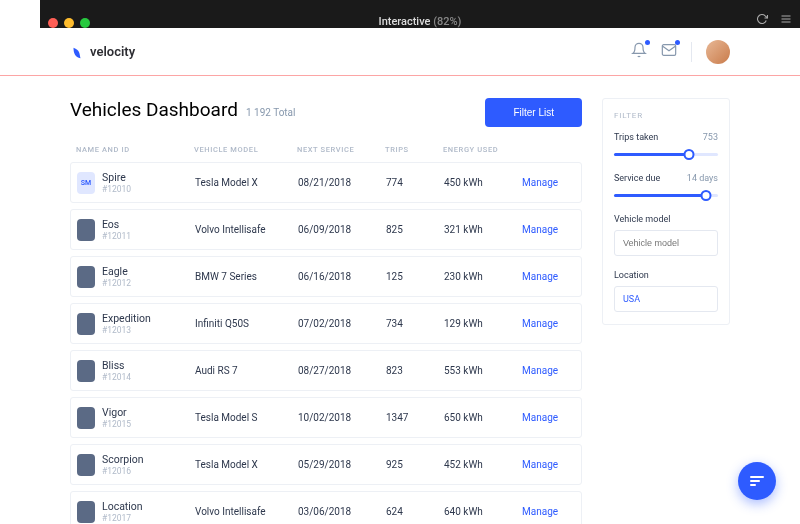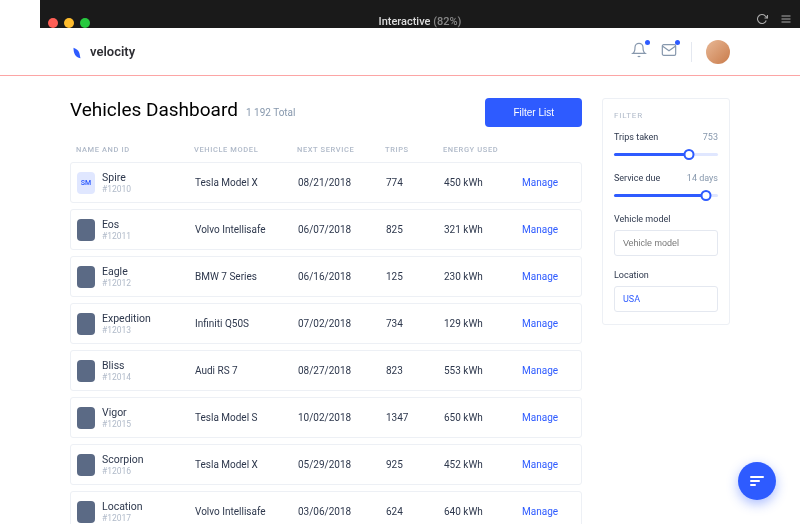--- a/index.html
+++ b/index.html
@@ -405,21 +405,21 @@
   </div>
         <div class="row">
     <div class="cell-name">
       <div class="thumb"></div>
       <div class="name-block">
         <div class="nm">Eos</div>
         <div class="id">#12011</div>
       </div>
     </div>
     <div>Volvo Intellisafe</div>
-    <div>06/07/2018</div>
+    <div>06/09/2018</div>
     <div>825</div>
     <div>321 kWh</div>
     <div class="manage-link">Manage</div>
   </div>
         <div class="row">
     <div class="cell-name">
       <div class="thumb"></div>
       <div class="name-block">
         <div class="nm">Eagle</div>
         <div class="id">#12012</div>

